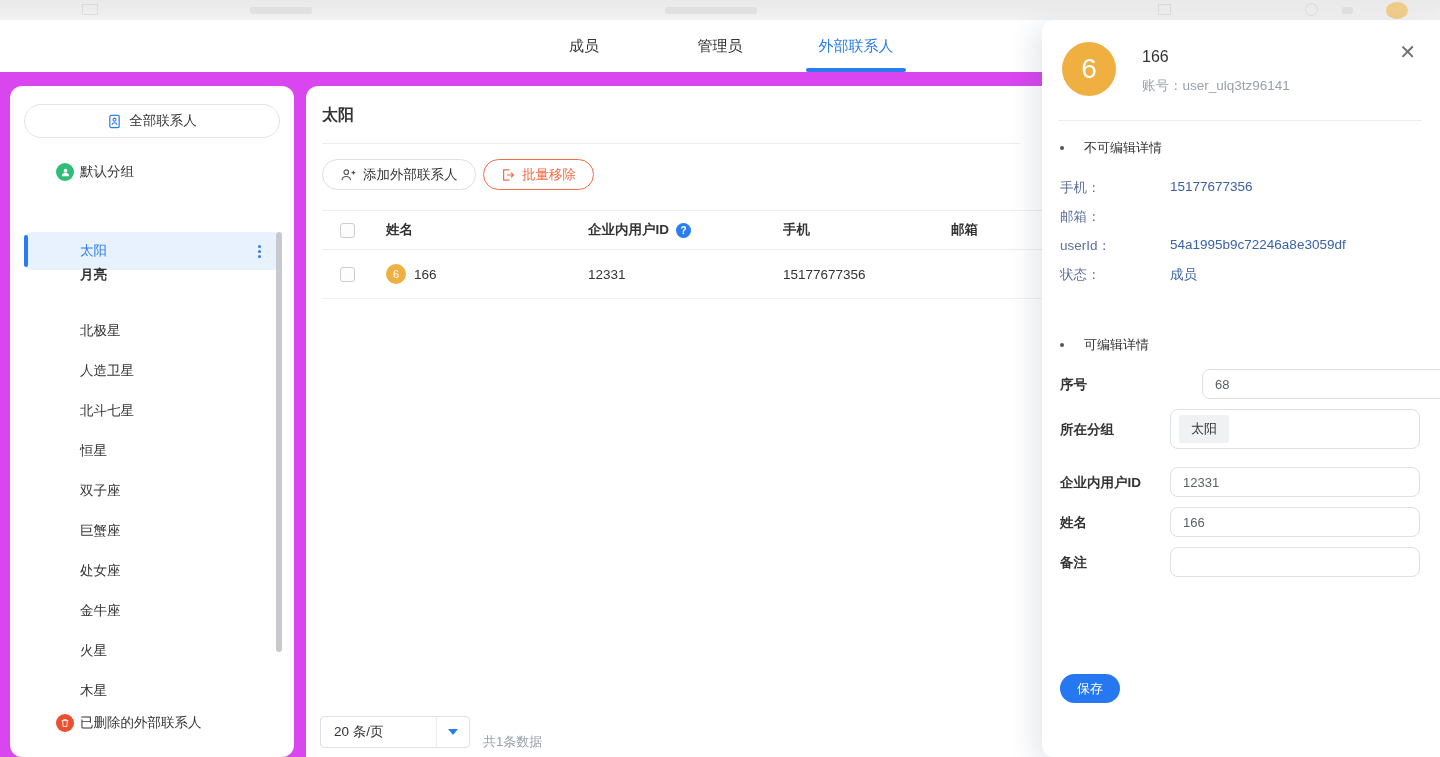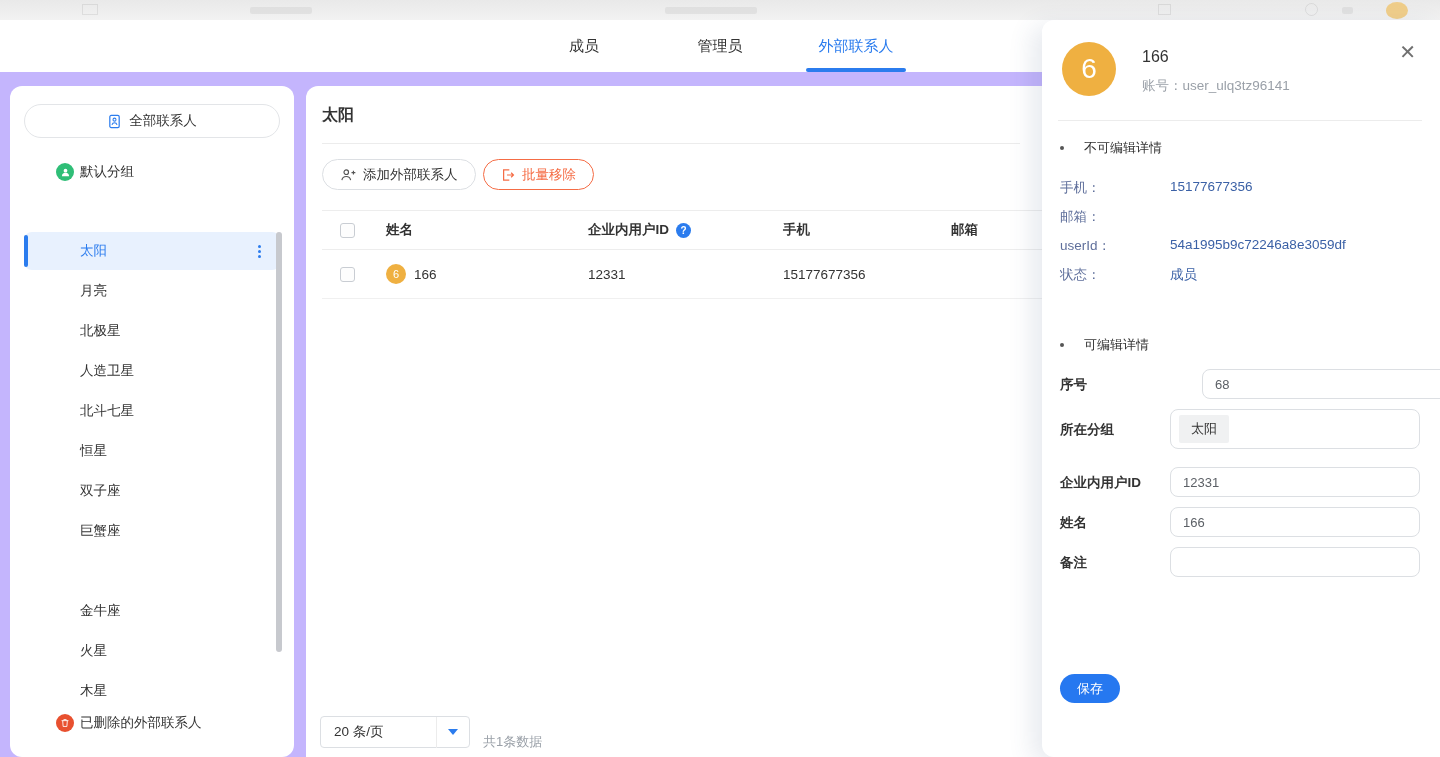--- a/index.html
+++ b/index.html
@@ -1,18 +1,18 @@
 <!DOCTYPE html>
 <html><head>
 <meta charset="utf-8">
 <style>
   * { margin:0; padding:0; box-sizing:border-box; }
   html,body { width:1440px; height:757px; }
   body { font-family:"Liberation Sans", sans-serif; }
-  #app { position:relative; width:1440px; height:757px; background:#c4b5fd; overflow:hidden; }
+  #app { position:relative; width:1440px; height:757px; background:#d946ef; overflow:hidden; }
 
   
   .ghostbar { position:absolute; left:0; top:0; width:1440px; height:20px;
               background:linear-gradient(#e9e9e9,#f2f2f2); }
   .ghost-shape { position:absolute; background:rgba(0,0,0,0.055); border-radius:2px; }
   .ghost-outline { position:absolute; border:1.5px solid rgba(0,0,0,0.075); background:none; }
   .ghost-avatar { position:absolute; width:22px; height:17px; border-radius:50%;
                   background:#f0c878; opacity:.85; }
 
   
@@ -183,40 +183,43 @@
 
     <div class="group-item selected" style="top:146px;">
       <span class="sel-bar"></span>
       <span class="g-label">太阳</span>
       <span class="dots-icon">
           <i></i>
           <i></i>
           <i></i>
         </span>
     </div>
-    <div class="group-item" style="top:186px;">
+    <div class="group-item" style="top:170px;font-weight:bold;">
         <span class="g-label">月亮</span>
       </div>
     <div class="group-item" style="top:226px;">
         <span class="g-label">北极星</span>
       </div>
     <div class="group-item" style="top:266px;">
         <span class="g-label">人造卫星</span>
       </div>
     <div class="group-item" style="top:306px;">
         <span class="g-label">北斗七星</span>
       </div>
     <div class="group-item" style="top:346px;">
         <span class="g-label">恒星</span>
       </div>
     <div class="group-item" style="top:386px;">
         <span class="g-label">双子座</span>
       </div>
     <div class="group-item" style="top:426px;">
         <span class="g-label">巨蟹座</span>
+      </div>
+    <div class="group-item" style="top:466px;">
+        <span class="g-label">处女座</span>
       </div>
     <div class="group-item" style="top:506px;">
         <span class="g-label">金牛座</span>
       </div>
     <div class="group-item" style="top:546px;">
         <span class="g-label">火星</span>
       </div>
     <div class="group-item" style="top:586px;">
         <span class="g-label">木星</span>
       </div>

